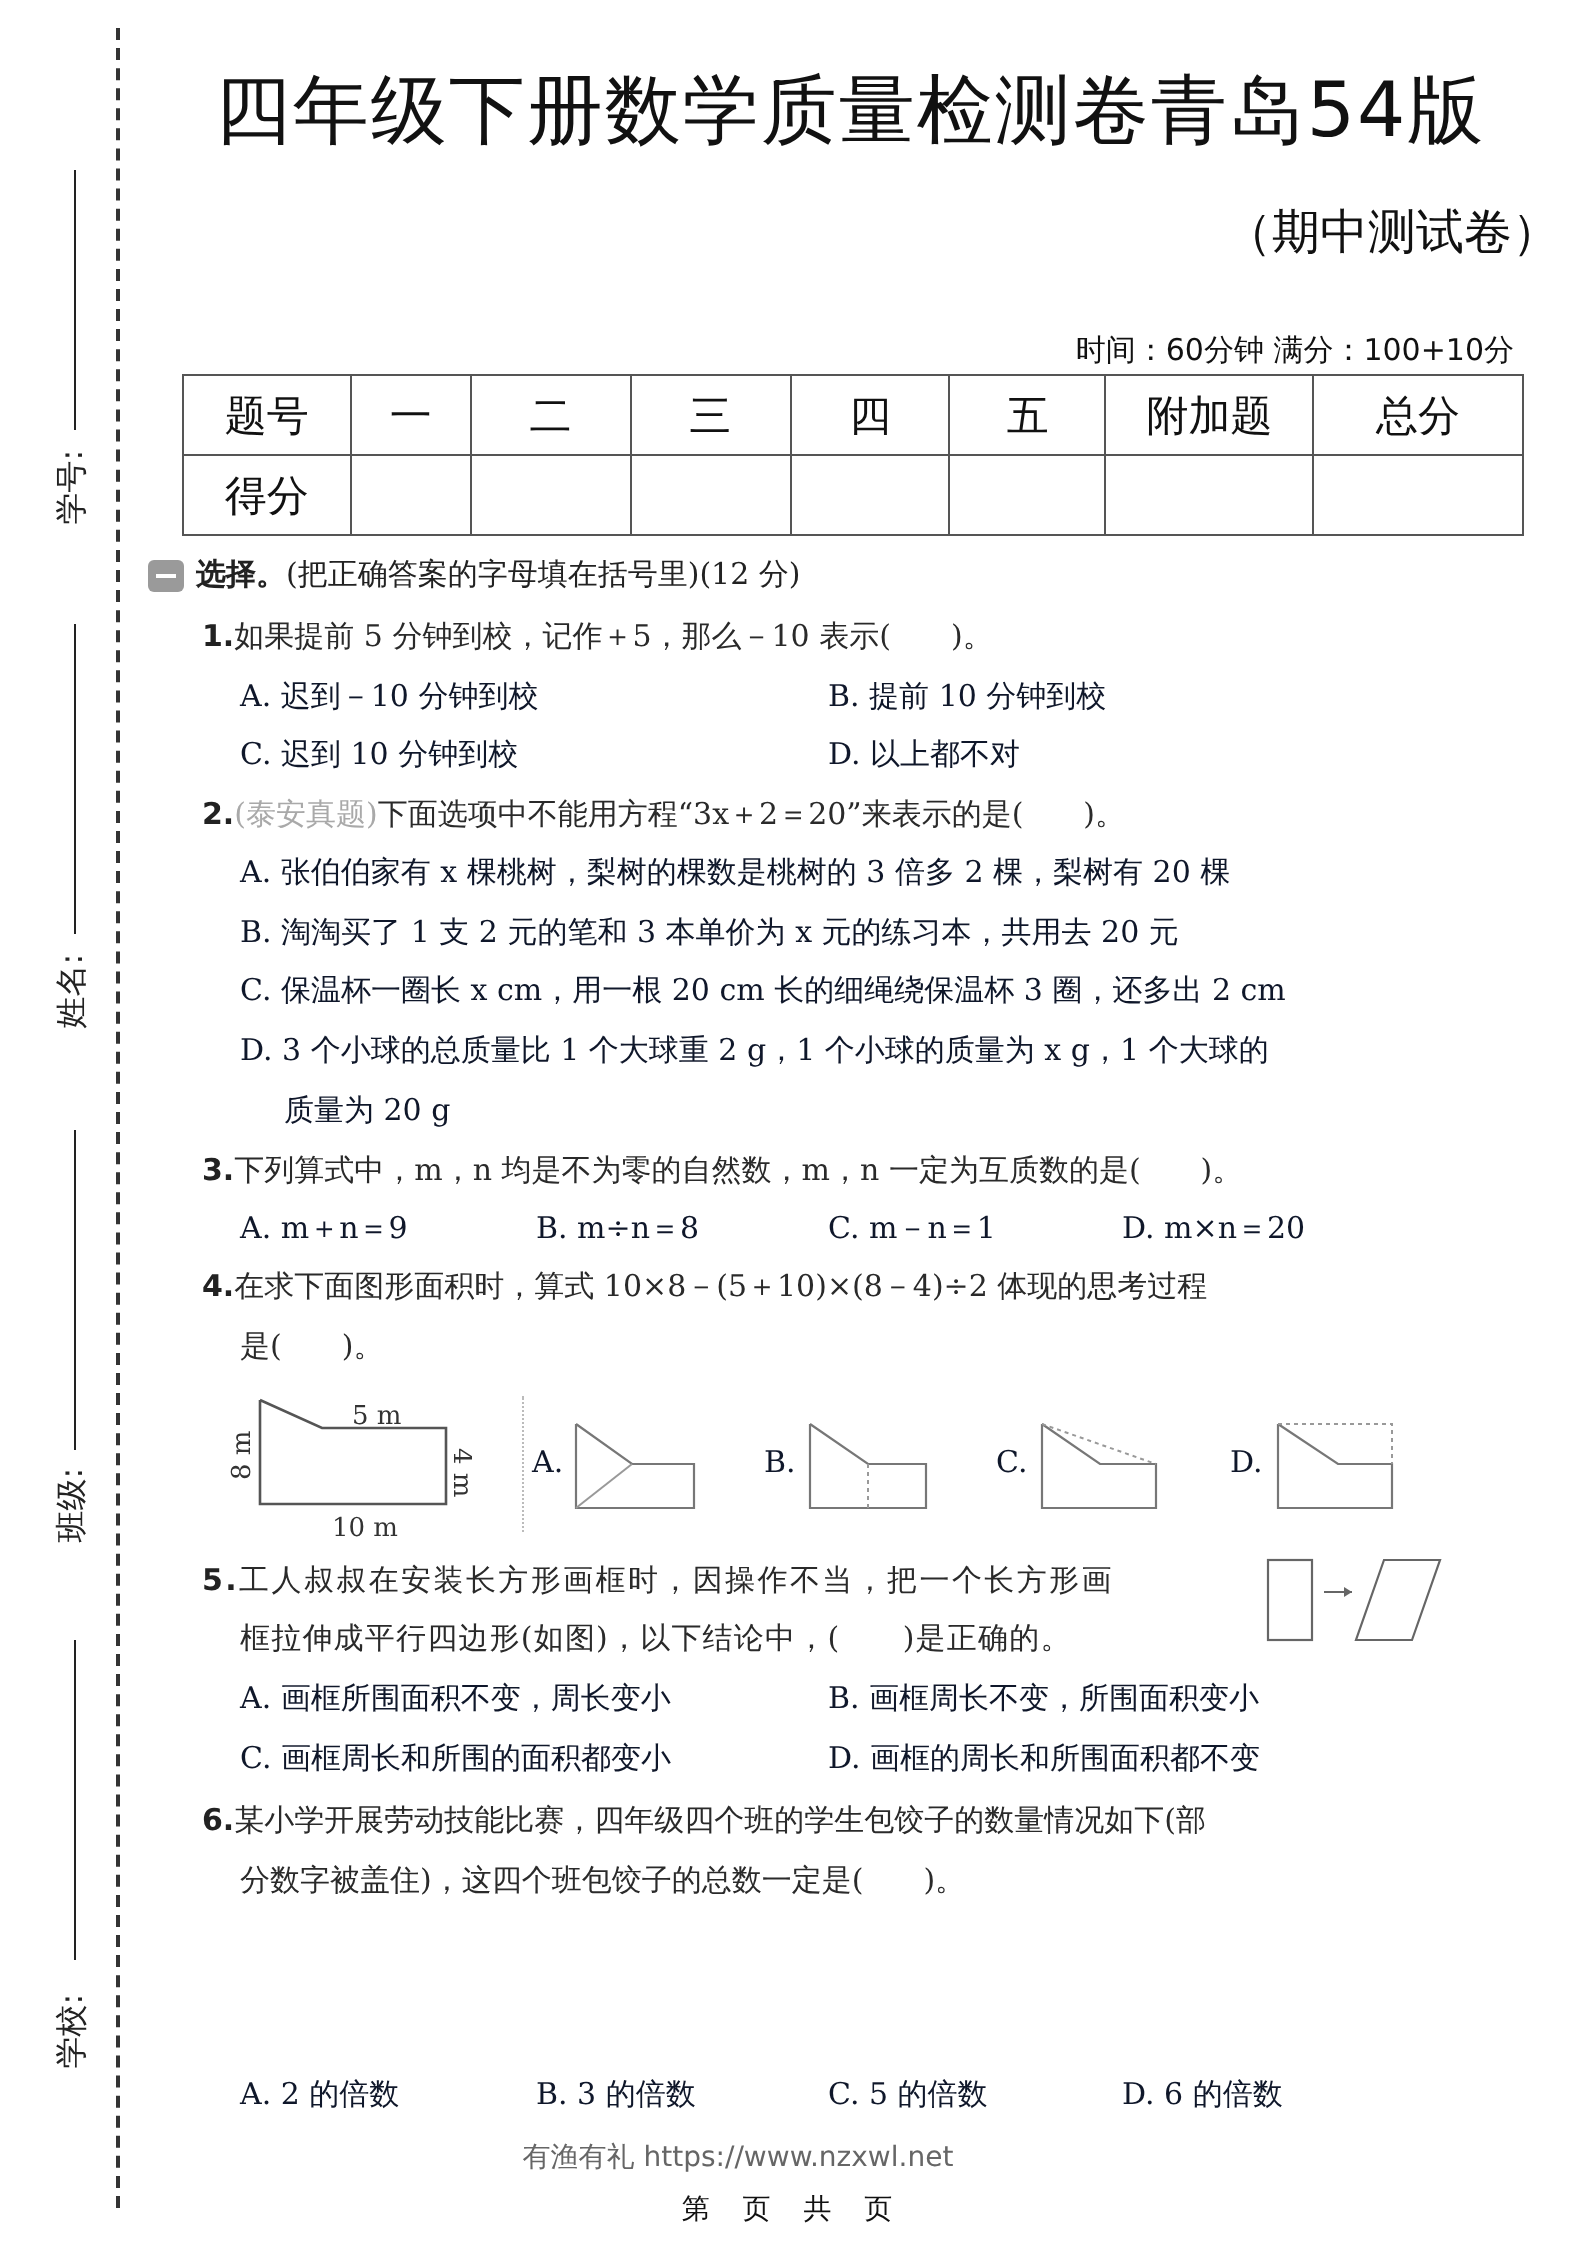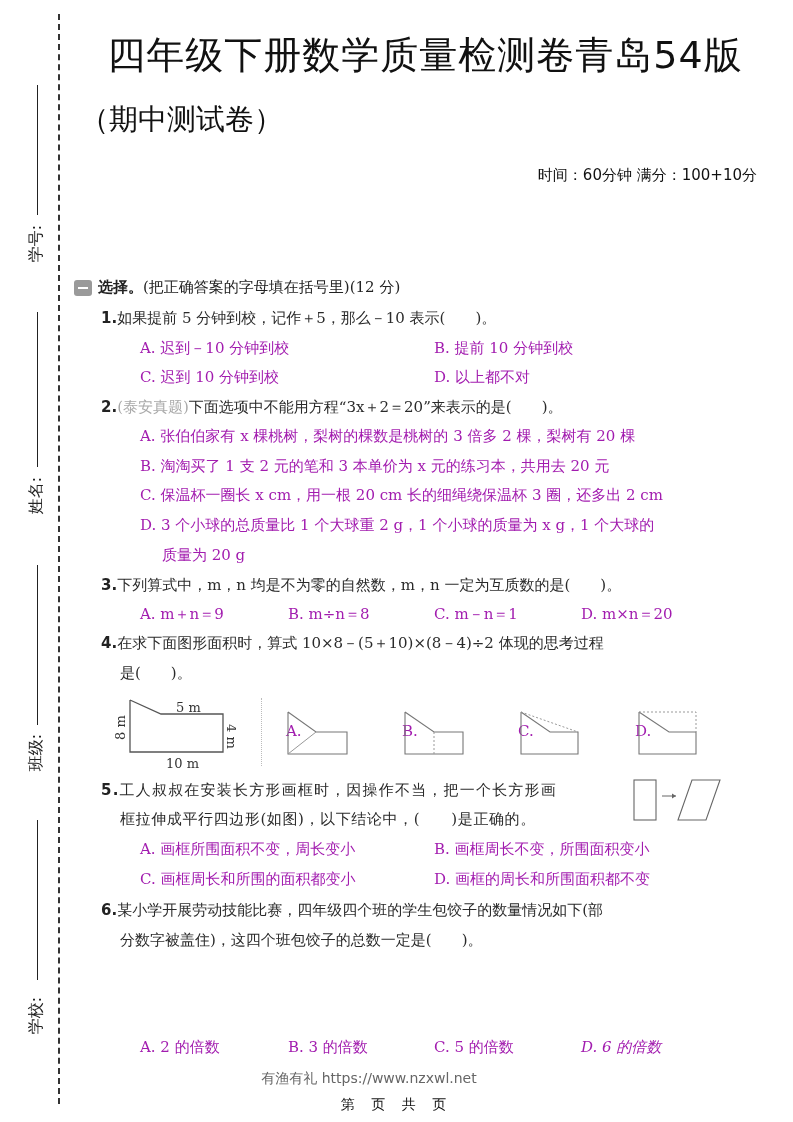--- a/index.html
+++ b/index.html
@@ -9,41 +9,41 @@
   
   .binding-line { position: absolute; left: 58px; top: 14px; height: 1090px;
                   border-left: 2px dashed #333; }
   .side-label { position: absolute; left: 18px; transform: rotate(-90deg); transform-origin: center;
                 font-family: "DejaVu Sans", sans-serif; font-size: 16px; color: #222; white-space: nowrap; }
   .side-rule { position: absolute; left: 37px; width: 0; border-left: 1.5px solid #222; }
 
   
   .title { position: absolute; left: 80px; top: 30px; width: 690px; text-align: center;
            font-family: "DejaVu Sans", sans-serif; font-size: 38px; font-weight: normal; letter-spacing: 1px; color:#111; }
-  .subtitle { position: absolute; left: 80px; top: 100px; width: 700px; text-align: left;
-           font-family: "DejaVu Sans", sans-serif; font-size: 29px; color:#111; }
+  .subtitle { position: absolute; left: 80px; top: 100px; width: 700px; text-align: right;
+           font-family: "DejaVu Sans", sans-serif; font-size: 24px; color:#111; }
   .meta { position: absolute; right: 36px; top: 166px; font-family: "DejaVu Sans", sans-serif;
           font-size: 15px; color:#111; }
 
   
   table.score { position: absolute; left: 91px; top: 187px; width: 671px; border-collapse: collapse;
                 font-family: "DejaVu Sans", sans-serif; font-size: 21px; }
   table.score td { border: 1.5px solid #555; text-align: center; height: 39px; padding: 0; color:#111; }
 
   
   .section { position: absolute; left: 74px; top: 278px; font-size: 15px; }
   .sec-badge { display: inline-block; width: 18px; height: 16px; background: #9a9a9a; border-radius: 3px;
                vertical-align: middle; position: relative; margin-right: 6px; }
   .sec-badge::after { content: ""; position: absolute; left: 4px; right: 4px; top: 7px; height: 2px; background: #fff; }
   .sec-title { font-weight: bold; font-family: "DejaVu Sans", sans-serif; }
 
   .line { position: absolute; font-size: 15px; white-space: nowrap; color: #2a2a2a; }
   .qnum { font-family: "DejaVu Sans", sans-serif; font-weight: bold; color:#222; }
   .src { color: #a9a9a9; }
-  .opt { position: absolute; font-size: 15px; white-space: nowrap; color: #a21caf; margin-left: 20px; }
+  .opt { position: absolute; font-size: 15px; white-space: nowrap; color: #0f172a; }
 
   
   .fig { position: absolute; }
   .divider-v { position: absolute; left: 261px; top: 698px; height: 68px; border-left: 1px dotted #bbb; }
 
   
   table.cls { position: absolute; left: 213px; top: 962px; width: 407px; border-collapse: collapse; font-size: 14px; }
   table.cls td { border: 1.2px solid #555; text-align: center; height: 30px; padding: 0; color:#333; }
   .splat { display: inline-block; vertical-align: middle; margin: 0 6px; }
 
@@ -78,20 +78,40 @@
     <col style="width:84px">
       <col style="width:60px">
       <col style="width:80px">
       <col style="width:80px">
     <col style="width:80px">
       <col style="width:78px">
       <col style="width:104px">
       <col style="width:105px">
   </colgroup>
   <tbody>
+      <tr>
+    <td>题号</td>
+    <td>一</td>
+    <td>二</td>
+    <td>三</td>
+    <td>四</td>
+    <td>五</td>
+    <td>附加题</td>
+    <td>总分</td>
+  </tr>
+  <tr>
+    <td>得分</td>
+    <td></td>
+    <td></td>
+    <td></td>
+    <td></td>
+    <td></td>
+    <td></td>
+    <td></td>
+  </tr>
 </tbody>
   </table>
 
 <div class="section">
   <span class="sec-badge"></span><span class="sec-title">选择。</span><span>(把正确答案的字母填在括号里)(12 分)</span>
 </div>
 
 <div class="line" style="left:101px;top:309px;">
   <span class="qnum">1.</span><span>如果提前 5 分钟到校，记作＋5，那么－10 表示(　　)。</span>
 </div>
@@ -176,16 +196,16 @@
 <div class="line" style="left:120px;top:931px;">分数字被盖住)，这四个班包饺子的总数一定是(　　)。</div>
 
 <table class="cls">
   <tbody>
 </tbody>
   </table>
 
 <div class="opt" style="left:120px;top:1038px;">A. 2 的倍数</div>
 <div class="opt" style="left:268px;top:1038px;">B. 3 的倍数</div>
 <div class="opt" style="left:414px;top:1038px;">C. 5 的倍数</div>
-<div class="opt" style="left:561px;top:1038px;font-style:italic;">D. 6 的倍数</div>
+<div class="opt" style="left:561px;top:1038px;">D. 6 的倍数</div>
 
 <div class="footer1">有渔有礼 https://www.nzxwl.net</div>
 <div class="footer2">第 页 共 页</div>
 
 </body></html>

